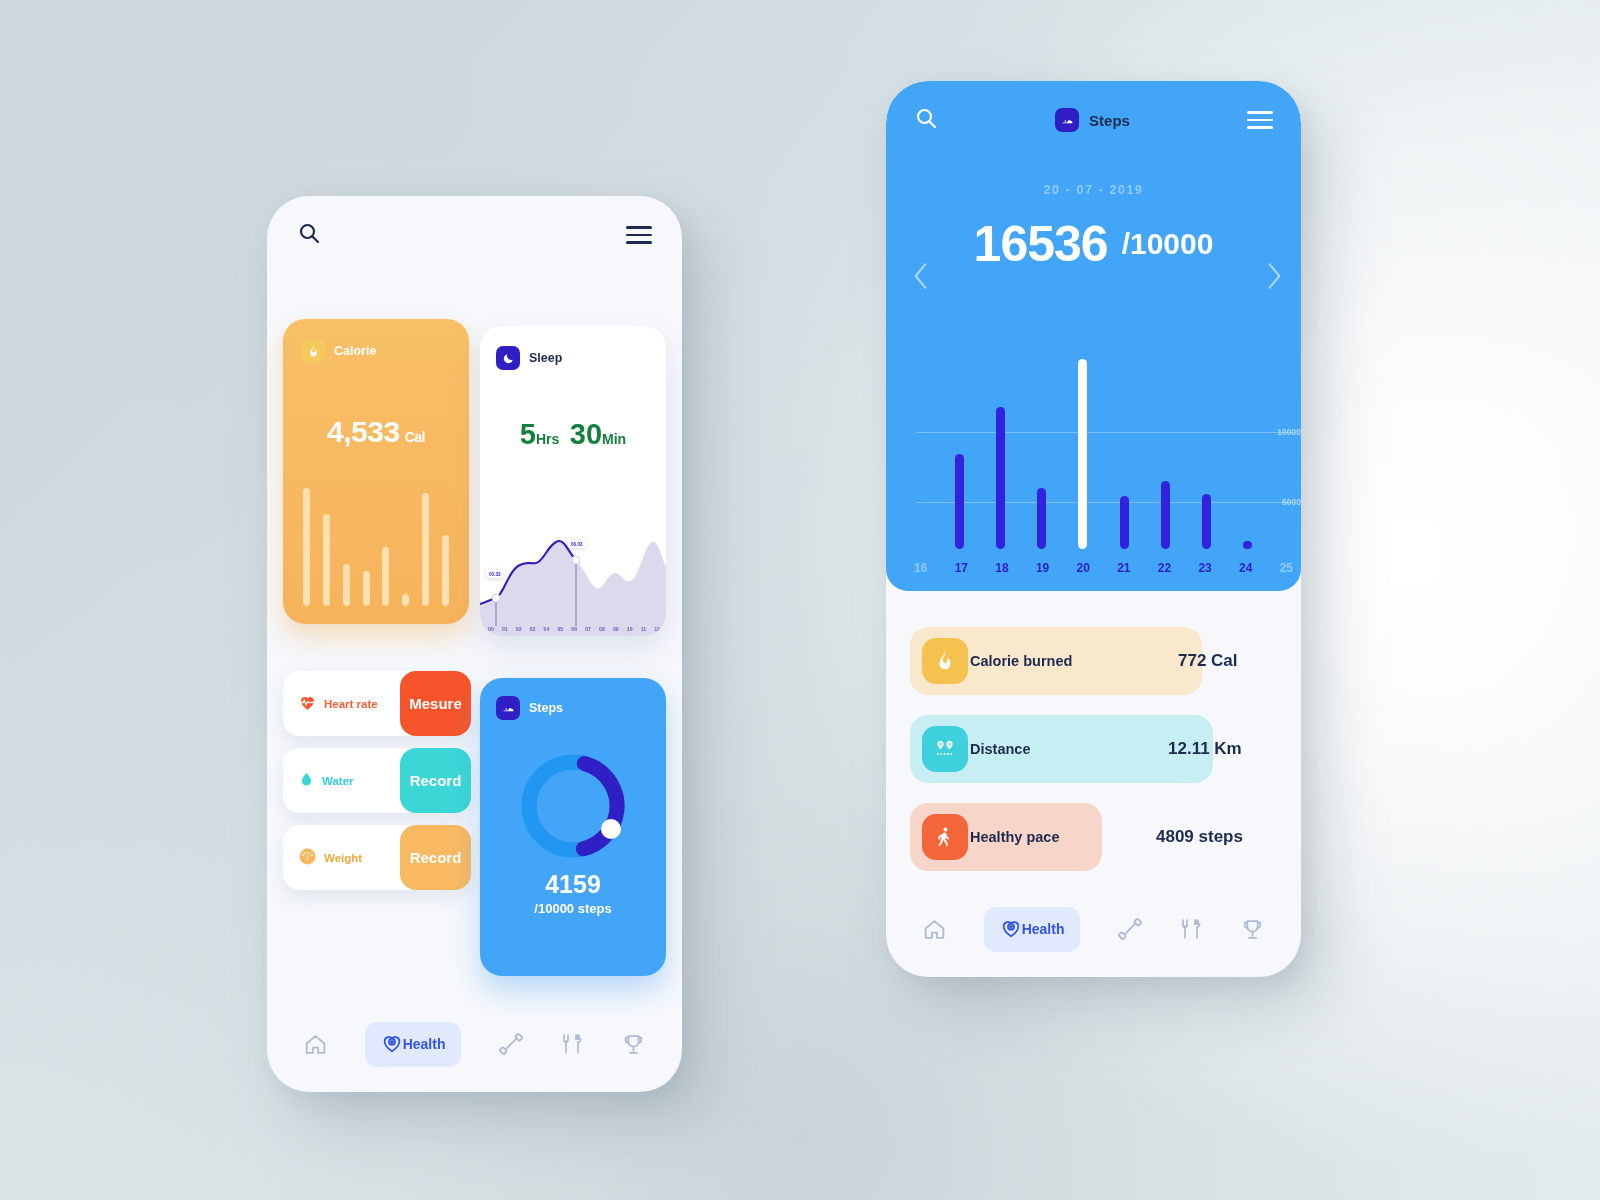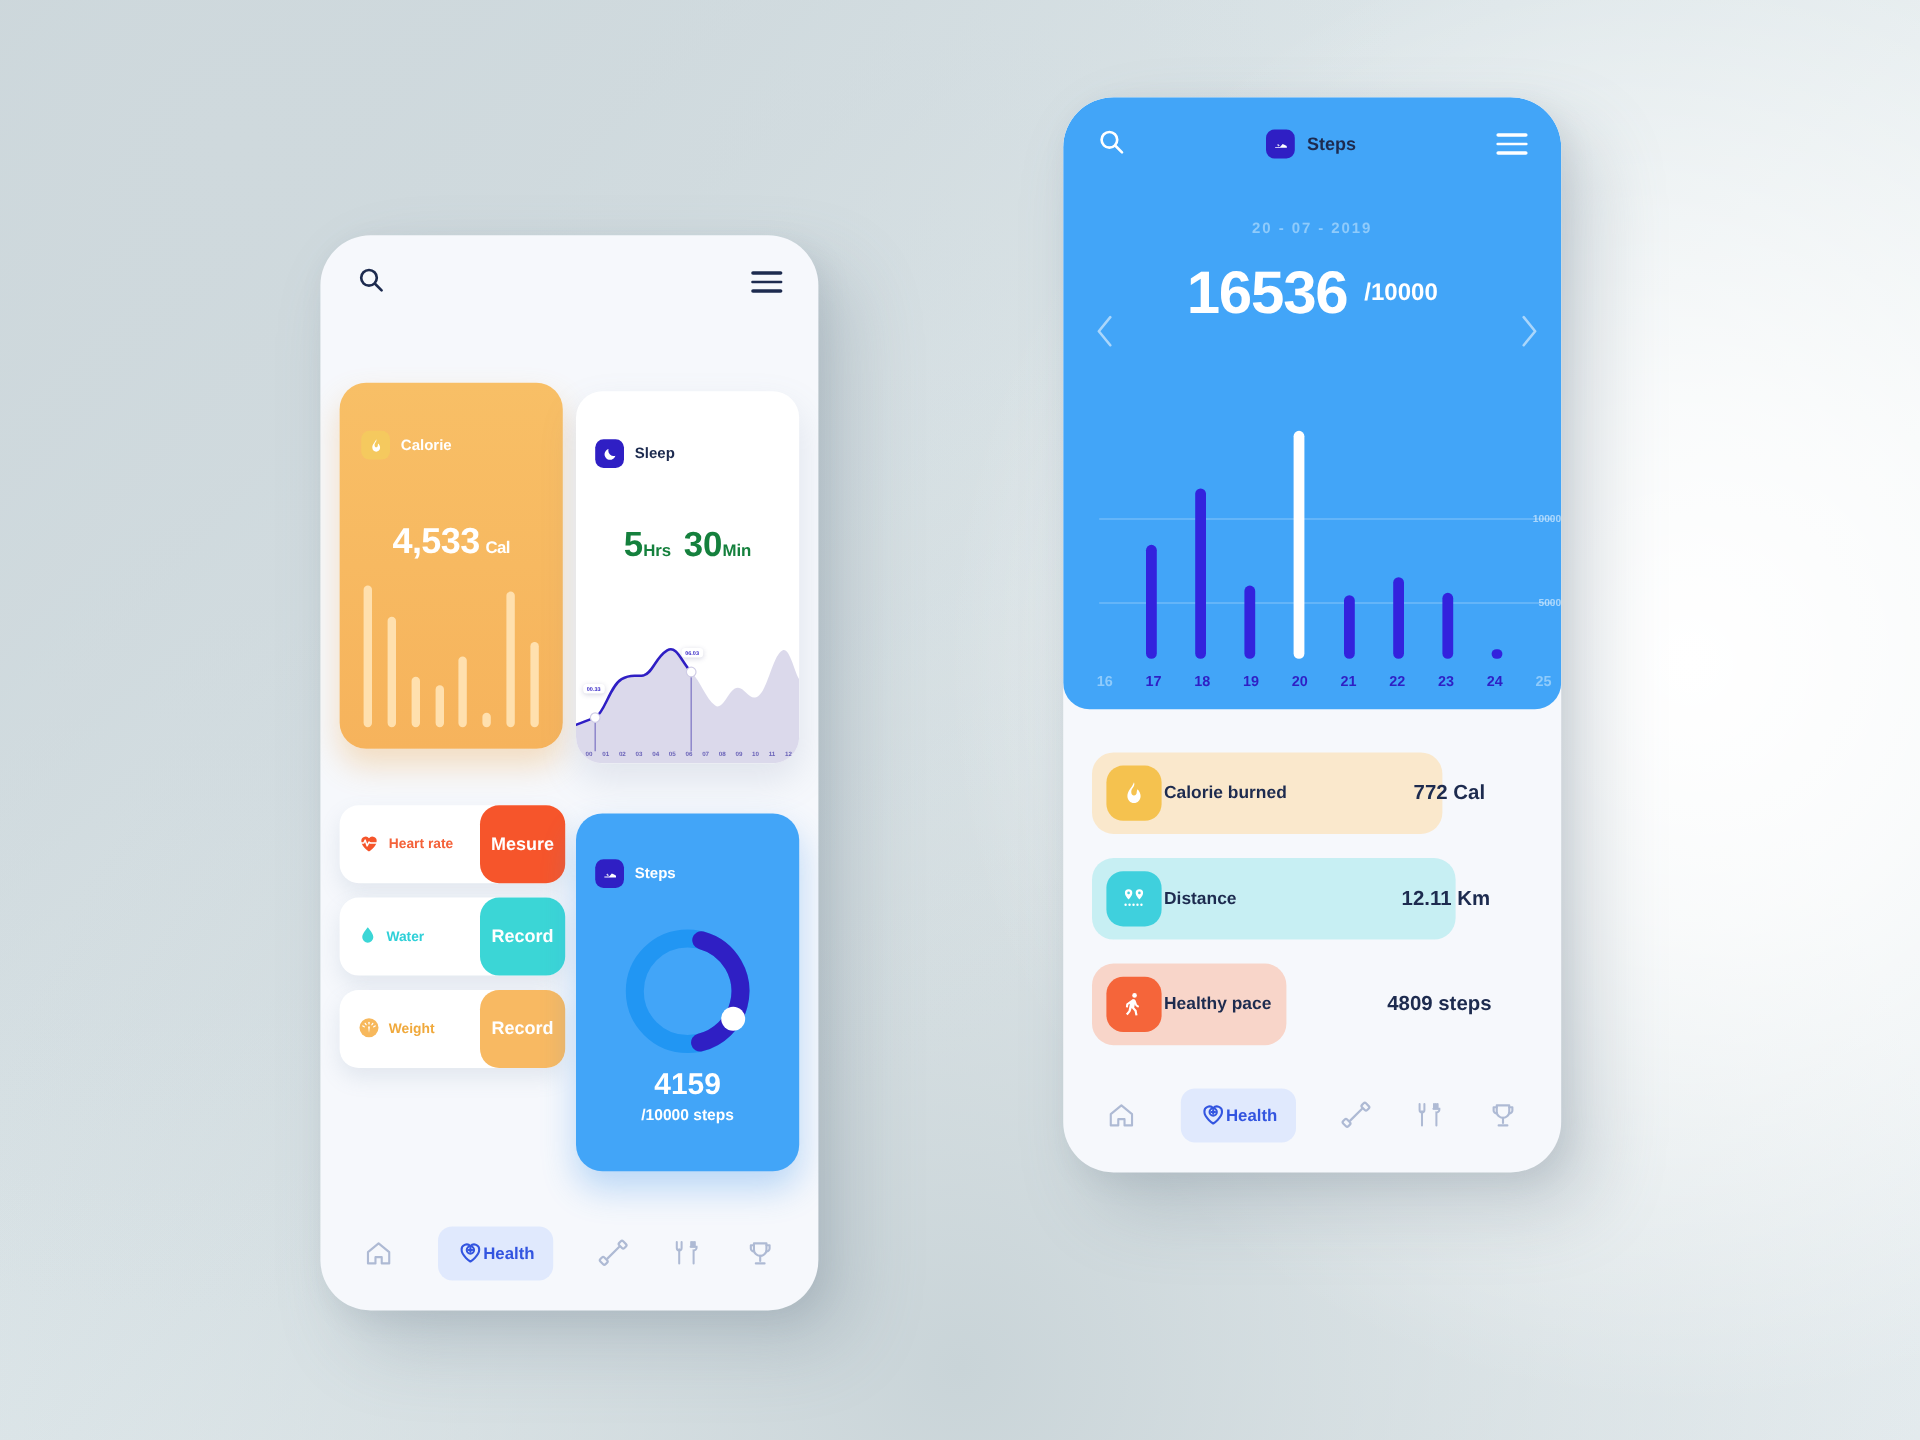--- a/index.html
+++ b/index.html
@@ -53,21 +53,21 @@
     box-shadow: 0 14px 26px rgba(235,160,60,0.30);
     padding: 20px 18px;
   }
   .card-sleep {
     position: absolute; left: 213px; top: 7px; width: 186px; height: 310px;
     background: #ffffff; border-radius: 22px;
     box-shadow: 0 14px 30px rgba(120,140,165,0.18);
     padding: 20px 16px; overflow: hidden;
   }
 
-  .card-head { display: flex; align-items: center; gap: 9px; margin-top: 20px; }
+  .card-head { display: flex; align-items: center; gap: 9px; }
   .badge {
     width: 24px; height: 24px; border-radius: 7px;
     display: flex; align-items: center; justify-content: center;
     flex: none;
   }
   .badge-cal { background: #f5c95e; }
   .badge-sleep { background: #2f1fc4; }
   .badge-steps { background: #2f1fc4; }
   .card-title { font-size: 12.5px; font-weight: bold; }
   .t-white { color: #ffffff; }
@@ -163,21 +163,21 @@
   .burger-w i { background: #ffffff; }
   .hero-date {
     text-align: center; color: #8fcbfb; font-size: 12.5px;
     font-weight: bold; letter-spacing: 1.6px; margin-top: 24px;
   }
   .hero-count {
     margin-top: 18px; display: flex; align-items: center;
     justify-content: center; gap: 14px; color: #fff;
   }
   .hero-count .v { font-size: 50px; font-weight: bold; letter-spacing: -1px; }
-  .hero-count .goal { font-size: 20px; font-weight: bold; }
+  .hero-count .goal { font-size: 30px; font-weight: bold; }
   .chev { position: absolute; top: 178px; opacity: 0.55; }
 
   .hero-chart { position: absolute; left: 0; right: 0; bottom: 0; height: 265px; }
   .gridline {
     position: absolute; left: 30px; right: 6px; height: 1px;
     background: rgba(255,255,255,0.30);
   }
   .gridlabel {
     position: absolute; right: -6px; transform: translateY(-50%);
     font-size: 8.5px; color: rgba(255,255,255,0.55); font-weight: bold;
@@ -524,21 +524,21 @@
               <circle cx="11.6" cy="17" r="1"></circle>
               <circle cx="14.9" cy="17" r="1"></circle>
               <circle cx="18.2" cy="17" r="1"></circle>
             </g>
         </svg>
       </span>
       <span class="stat-label">Distance</span>
       <span class="stat-val" style="left:258px">12.11 Km</span>
     </div>
 
-    <div class="stat" style="background:#f8d5c9; width:162px">
+    <div class="stat" style="background:#f8d5c9; width:192px">
       <span class="stat-ico" style="background:#f5653a">
         <svg width="22" height="22" viewBox="0 0 24 24" fill="#ffffff">
           <circle cx="12.5" cy="3.8" r="2.1"></circle>
           <path d="M11 7.2c1.4 0 2.3.7 2.7 1.9l1 3 2 1.3-.9 1.6-2.4-1.5-.6-1.7-.6 3 2.2 2.6.8 4.4-1.9.3-.8-3.9-2.6-3-1.1 3.4-2.6 3.2-1.5-1.2 2.3-2.9 1.3-6.2-1.5.9-.3 2.4-1.9-.2.4-3.3z"></path>
         </svg>
       </span>
       <span class="stat-label">Healthy pace</span>
       <span class="stat-val" style="left:246px">4809 steps</span>
     </div>
   </div>

